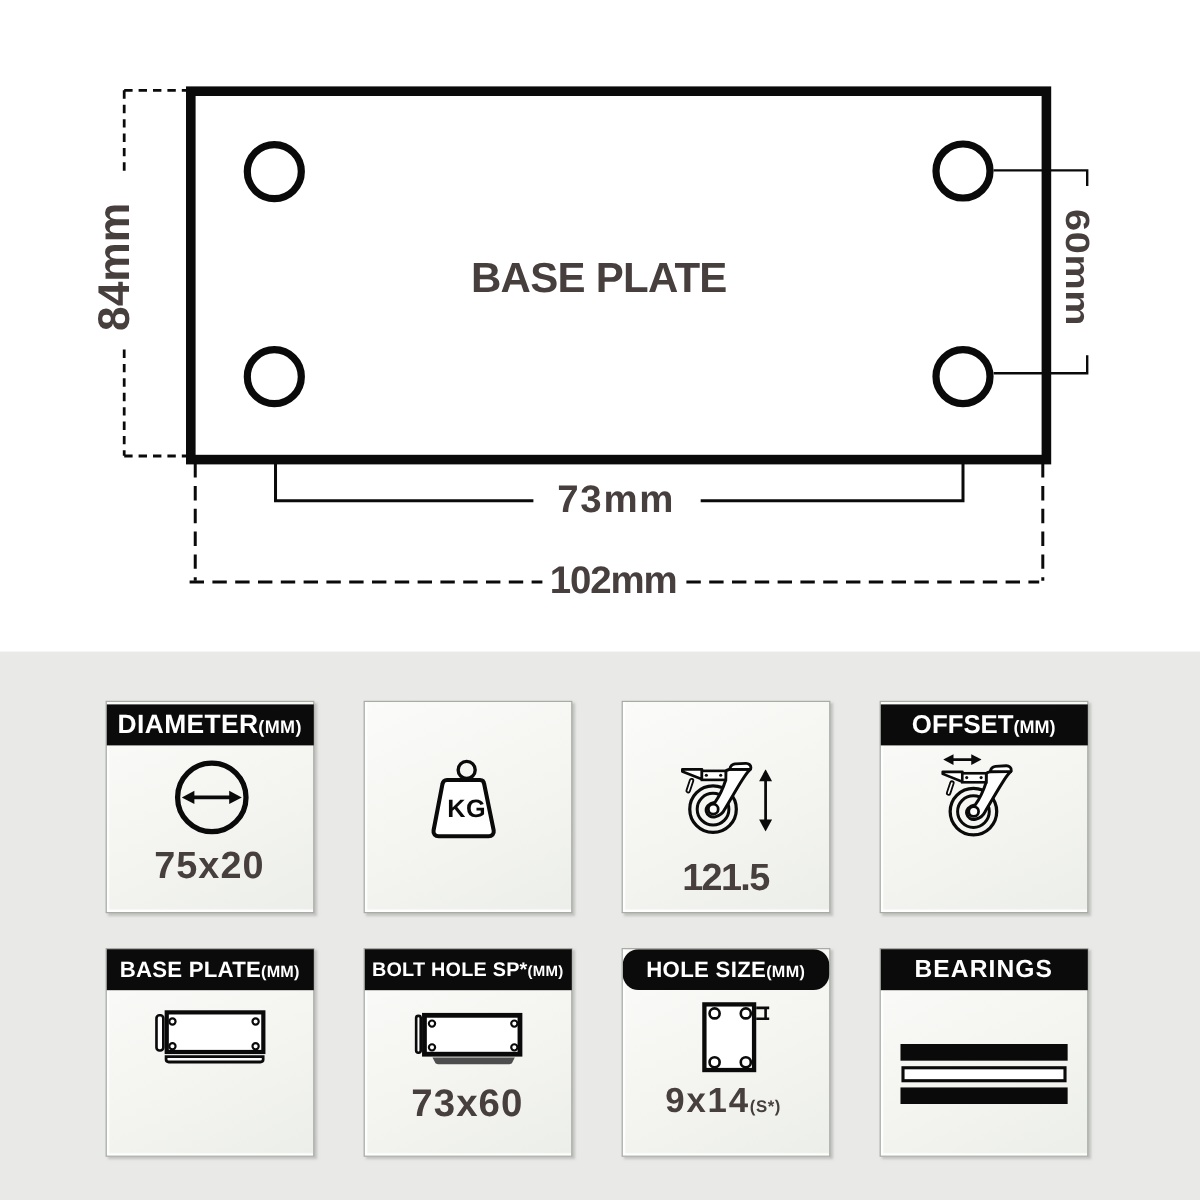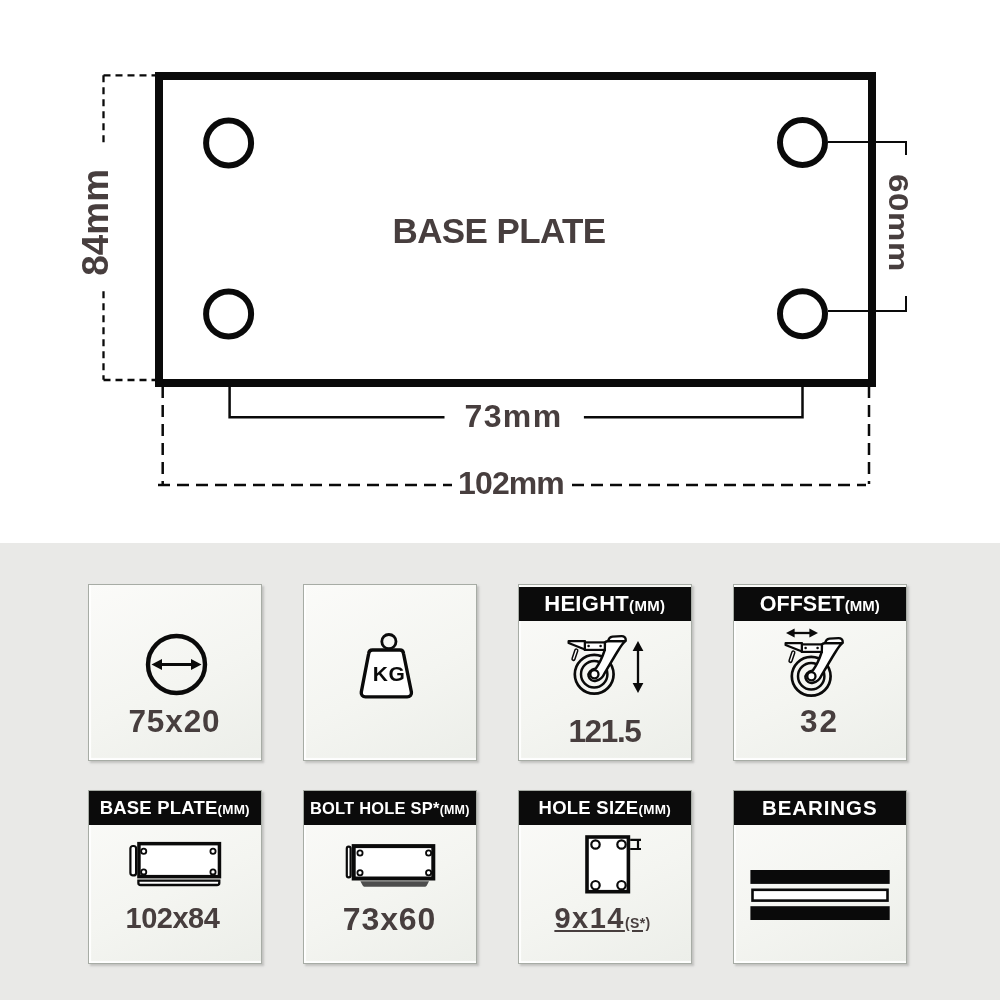--- a/index.html
+++ b/index.html
@@ -86,20 +86,21 @@
 
       <rect x="25.9" y="12.4" width="19.9" height="7.5" fill="#ffffff" stroke="#0a0a0a" stroke-width="2.2"></rect>
       <circle cx="29.6" cy="16" r="1.3" fill="#0a0a0a"></circle>
       <circle cx="41.6" cy="16" r="1.3" fill="#0a0a0a"></circle>
     </g>
   </defs>
 </svg>
 
 <div class="card" style="left:87.5px;top:583.5px;height:175px;">
 
+  <div class="hd" style="font-size:22px;letter-spacing:0.3px;">DIAMETER<span class="sub" style="font-size:15px;">(MM)</span></div>
 
   <svg class="abs" style="left:55px;top:47px;" width="65" height="65" viewBox="0 0 65 65">
     <circle cx="32.5" cy="32.5" r="28.5" fill="none" stroke="#0a0a0a" stroke-width="4.4"></circle>
     <path d="M12.5 32.5 H52.5" stroke="#0a0a0a" stroke-width="3"></path>
     <path d="M7.5 32.5 L18 27 V38 Z" fill="#0a0a0a"></path>
     <path d="M57.5 32.5 L47 27 V38 Z" fill="#0a0a0a"></path>
   </svg>
 
   <div class="val" style="top:121px;font-size:31.5px;letter-spacing:0.9px;">75x20</div>
 </div>
@@ -110,21 +111,20 @@
   <svg class="abs" style="left:53.5px;top:45.5px;" width="60" height="70" viewBox="0 0 60 70">
     <circle cx="31.9" cy="11.6" r="7.1" fill="none" stroke="#0a0a0a" stroke-width="2.8"></circle>
     <path d="M15.5 20 H43 C45.2 20 46.3 21.6 46.5 23.5 L54.4 62 C54.9 64.8 53 66.9 50.2 66.9 H8.5 C5.7 66.9 3.8 64.8 4.3 62 L11.7 23.5 C11.9 21.6 13.3 20 15.5 20 Z" fill="#ffffff" stroke="#0a0a0a" stroke-width="3.4" stroke-linejoin="round"></path>
     <text x="32" y="50.8" text-anchor="middle" font-size="21" font-weight="bold" fill="#0a0a0a" letter-spacing="0.5">KG</text>
   </svg>
 
 </div>
 
 <div class="card" style="left:517.5px;top:583.5px;height:175px;">
 
-  <div class="hd" style="font-size:22px;letter-spacing:0.3px;">HEIGHT<span class="sub" style="font-size:15px;">(MM)</span></div>
 
   <svg class="abs" style="left:40px;top:45px;" width="75" height="70" viewBox="0 0 75 70">
     <use href="#caster"></use>
   </svg>
 
   <svg class="abs" style="left:111px;top:56.5px;" width="16" height="52" viewBox="0 0 16 52">
     <path d="M8 8 V44" stroke="#0a0a0a" stroke-width="2.3"></path>
     <path d="M8 0 L2.6 10 H13.4 Z" fill="#0a0a0a"></path>
     <path d="M8 52 L2.6 42 H13.4 Z" fill="#0a0a0a"></path>
   </svg>
@@ -139,38 +139,36 @@
   <svg class="abs" style="left:42.5px;top:47px;" width="75" height="70" viewBox="0 0 75 70">
     <use href="#caster"></use>
   </svg>
 
   <svg class="abs" style="left:52.5px;top:41.5px;" width="32" height="14" viewBox="0 0 32 14">
     <path d="M6 7 H26" stroke="#0a0a0a" stroke-width="2.3"></path>
     <path d="M0 7 L8.6 2.5 V11.5 Z" fill="#0a0a0a"></path>
     <path d="M32 7 L23.4 2.5 V11.5 Z" fill="#0a0a0a"></path>
   </svg>
 
-  <div class="val" style="top:121px;font-size:31.5px;letter-spacing:2px;">32</div>
 </div>
 
 <div class="card" style="left:87.5px;top:789.5px;height:172px;">
 
   <div class="hd hd2" style="font-size:18.5px;letter-spacing:0.2px;">BASE PLATE<span class="sub" style="font-size:13.5px;">(MM)</span></div>
 
   <svg class="abs" style="left:38.5px;top:49.6px;" width="98" height="50" viewBox="0 0 98 50">
     <rect x="3.4" y="6" width="5.7" height="29.4" rx="2.5" fill="#ffffff" stroke="#0a0a0a" stroke-width="2.2"></rect>
     <rect x="11.95" y="3.65" width="80.5" height="33" fill="#ffffff" stroke="#0a0a0a" stroke-width="3.5"></rect>
     <circle cx="16.7" cy="11.2" r="2.6" fill="none" stroke="#0a0a0a" stroke-width="1.8"></circle>
     <circle cx="86" cy="11.2" r="2.6" fill="none" stroke="#0a0a0a" stroke-width="1.8"></circle>
     <circle cx="16.7" cy="31.9" r="2.6" fill="none" stroke="#0a0a0a" stroke-width="1.8"></circle>
     <circle cx="86" cy="31.9" r="2.6" fill="none" stroke="#0a0a0a" stroke-width="1.8"></circle>
     <path d="M11.4 40.6 H92.3 V43 C92.3 44.5 91.2 45 90 45 H13.7 C12.5 45 11.4 44.5 11.4 43 Z" fill="#ffffff" stroke="#0a0a0a" stroke-width="2.3"></path>
   </svg>
 
-  <div class="val" style="top:113.4px;left:-2px;font-size:29px;letter-spacing:-0.5px;">102x84</div>
 </div>
 
 <div class="card" style="left:302.5px;top:789.5px;height:172px;">
 
   <div class="hd hd2" style="font-size:16.5px;letter-spacing:0.2px;">BOLT HOLE SP*<span class="sub" style="font-size:12.5px;">(MM)</span></div>
 
   <svg class="abs" style="left:37.5px;top:50.5px;" width="98" height="50" viewBox="0 0 98 50">
     <rect x="5.8" y="5.6" width="3.8" height="30.7" rx="1.8" fill="#ffffff" stroke="#0a0a0a" stroke-width="2.2"></rect>
     <rect x="12.7" y="5.1" width="79.6" height="32.4" fill="#ffffff" stroke="#0a0a0a" stroke-width="4"></rect>
     <circle cx="19" cy="12" r="2.6" fill="none" stroke="#0a0a0a" stroke-width="1.8"></circle>
@@ -178,32 +176,32 @@
     <circle cx="19" cy="31.8" r="2.6" fill="none" stroke="#0a0a0a" stroke-width="1.8"></circle>
     <circle cx="87.6" cy="31.8" r="2.6" fill="none" stroke="#0a0a0a" stroke-width="1.8"></circle>
     <path d="M19.4 40.2 H88 L85.8 44.6 C85.4 45.5 84.4 45.8 83.4 45.8 H24 C23 45.8 22.2 45.5 21.7 44.6 Z" fill="#4d4d4d"></path>
   </svg>
 
   <div class="val" style="top:112.5px;font-size:32px;letter-spacing:0.9px;">73x60</div>
 </div>
 
 <div class="card" style="left:517.5px;top:789.5px;height:172px;">
 
-  <div class="hd hd2" style="font-size:18.5px;letter-spacing:0.25px;">HOLE SIZE<span class="sub" style="font-size:13.5px;">(MM)</span></div>
+  <div class="hd hd2" style="font-size:18.5px;letter-spacing:0.25px;border-radius:13px;">HOLE SIZE<span class="sub" style="font-size:13.5px;">(MM)</span></div>
 
   <svg class="abs" style="left:60.5px;top:40.5px;" width="64" height="66" viewBox="0 0 64 66">
     <rect x="8" y="6" width="41.4" height="54.7" fill="#ffffff" stroke="#0a0a0a" stroke-width="3.6"></rect>
     <circle cx="16.5" cy="13.5" r="4.2" fill="none" stroke="#0a0a0a" stroke-width="2.2"></circle>
     <circle cx="42.5" cy="13.5" r="4.2" fill="none" stroke="#0a0a0a" stroke-width="2.2"></circle>
     <circle cx="16.5" cy="54.2" r="4.2" fill="none" stroke="#0a0a0a" stroke-width="2.2"></circle>
     <circle cx="42.5" cy="54.2" r="4.2" fill="none" stroke="#0a0a0a" stroke-width="2.2"></circle>
     <path d="M51.2 8.9 H62 M51.2 18 H62 M59 9.5 V17.5" stroke="#0a0a0a" stroke-width="2.2"></path>
   </svg>
 
-  <div class="val" style="top:113.4px;left:-2px;font-size:29px;letter-spacing:1.5px;text-decoration:underline;">9x14<span style="font-size:14px;letter-spacing:0.4px;">(S*)</span></div>
+  <div class="val" style="top:113.4px;left:-2px;font-size:29px;letter-spacing:1.5px;">9x14<span style="font-size:14px;letter-spacing:0.4px;">(S*)</span></div>
 </div>
 
 <div class="card" style="left:732.5px;top:789.5px;height:172px;">
 
   <div class="hd hd2" style="font-size:20.5px;letter-spacing:0.9px;">BEARINGS</div>
 
   <svg class="abs" style="left:15.5px;top:79.7px;" width="141" height="52" viewBox="0 0 141 52">
     <rect x="1.4" y="0" width="139.3" height="13.9" fill="#0a0a0a"></rect>
     <rect x="3.5" y="19.8" width="135" height="10.8" fill="#ffffff" stroke="#0a0a0a" stroke-width="2.6"></rect>
     <rect x="1.4" y="36.2" width="139.3" height="13.8" fill="#0a0a0a"></rect>

